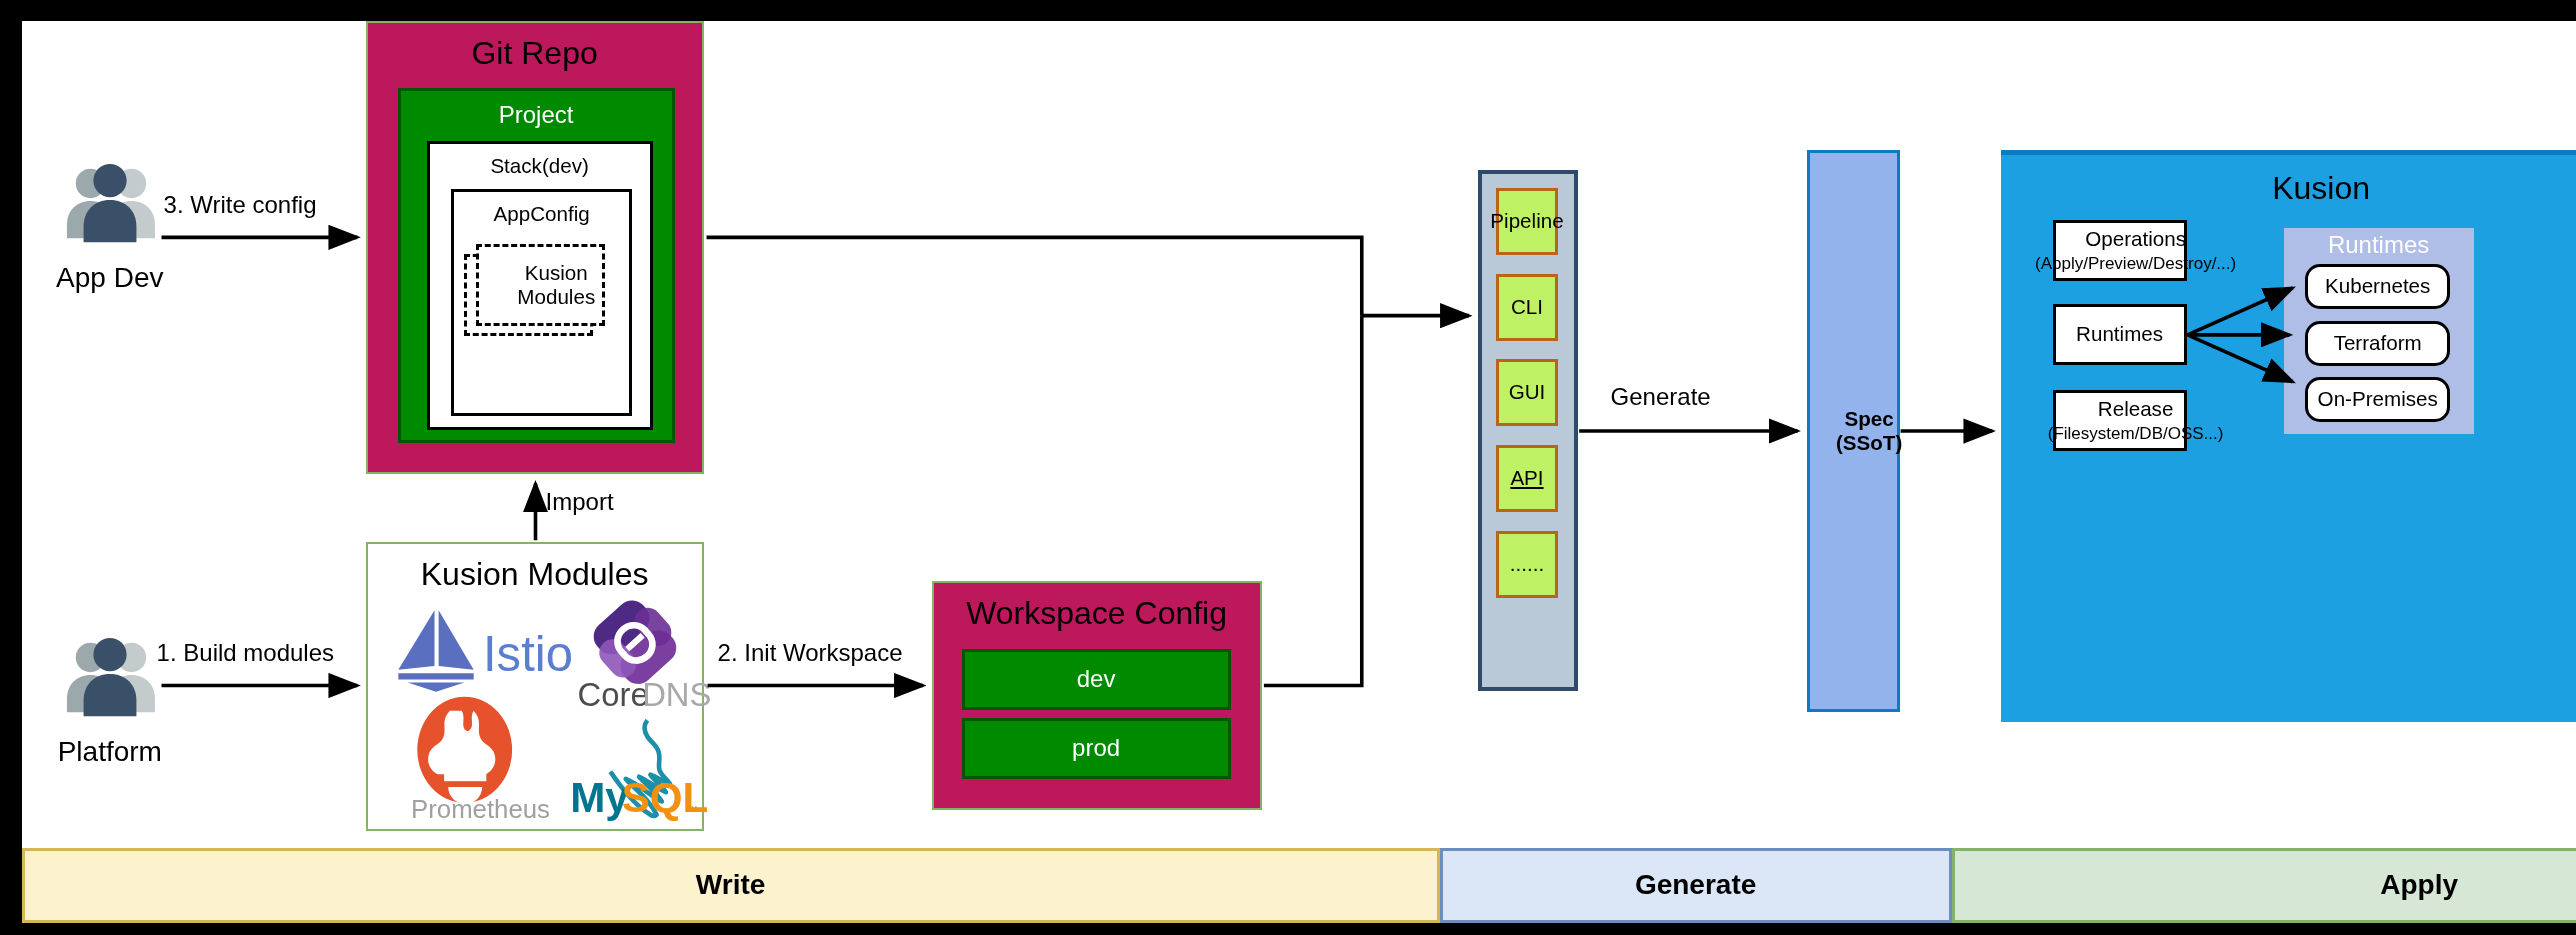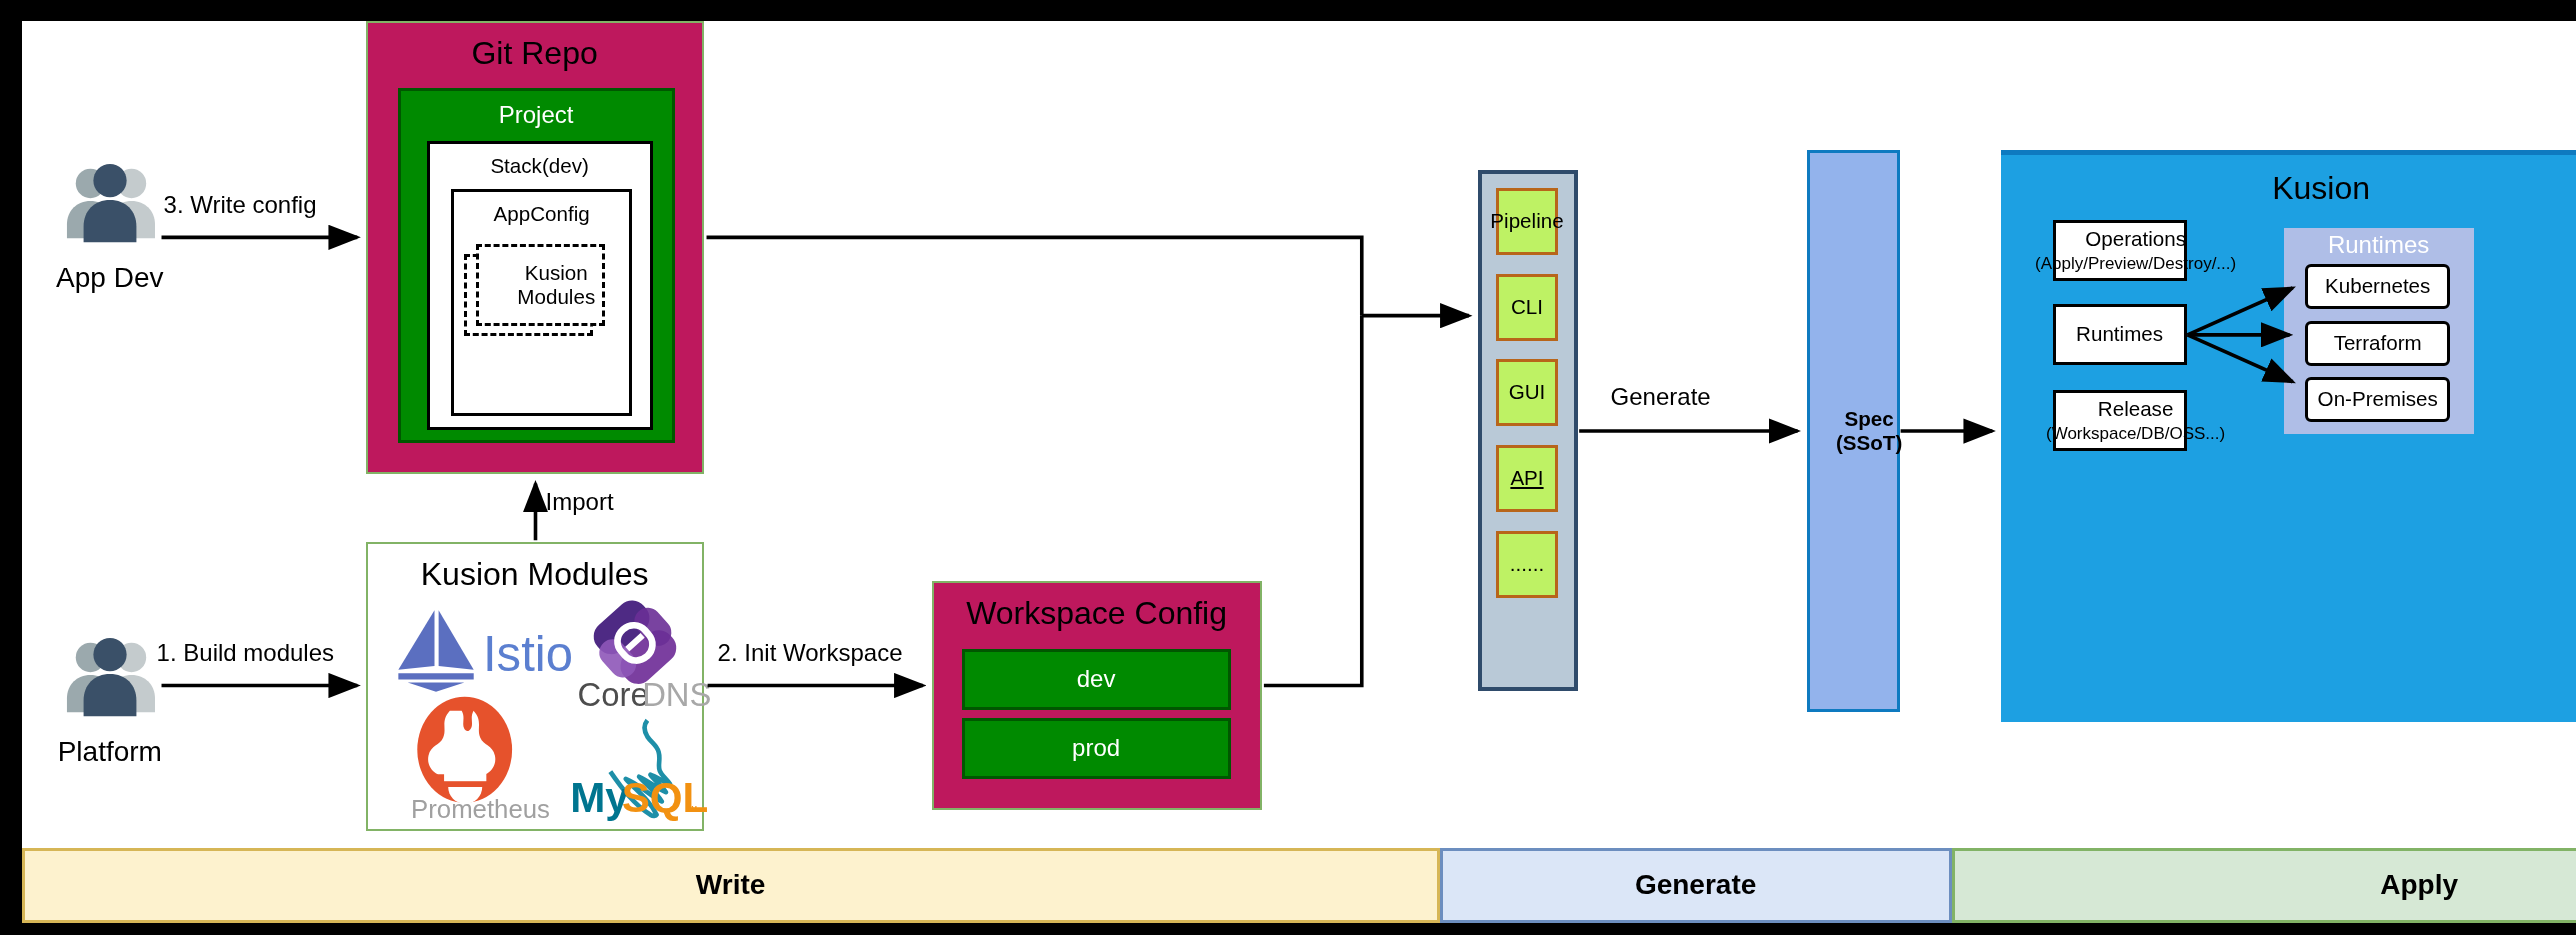--- a/index.html
+++ b/index.html
@@ -21,21 +21,21 @@
   .greyCol{background:#B9C9D7;border:4.6px solid #2F4B6B;}
   .peach{background:#bef264;border:3.6px solid #B8651A;text-align:right;}
 
   
   .specBox{background:#93B3EC;border:3.6px solid #0E7AC0;}
 
   
   .kusionBox{background:#1DA0E2;border-top:5.2px solid #0E7AC0;}
   .kuWhite{background:#fff;border:3.6px solid #000;}
   .runtimesPanel{background:#AFBEE7;}
-  .rtChip{background:#fff;border:3.6px solid #000;border-radius:6px;}
+  .rtChip{background:#fff;border:3.6px solid #000;border-radius:15px;}
 
   
   .phaseWrite{background:#FDF2CE;border:3.1px solid #D6B656;}
   .phaseGen{background:#DBE6F7;border:3.1px solid #6C8EBF;}
   .phaseApply{background:#D6E8D5;border:3.1px solid #82B366;}
 
   .t-xl{font-size:32px;}
   .t-lg{font-size:28px;}
   .t-md{font-size:24px;}
   .t-sm{font-size:20.6px;}
@@ -182,21 +182,21 @@
       <div class="t-sm lbl">Operations</div>
       <div class="t-xs lbl" style="margin-top:3.1px;">(Apply/Preview/Destroy/...)</div>
     </div>
 
     <div class="abs kuWhite ctr" style="left:52px;top:149px;width:134px;height:61px;">
       <div class="t-sm lbl">Runtimes</div>
     </div>
 
     <div class="abs kuWhite col" style="left:52px;top:235px;width:134px;height:61px;justify-content:center;">
       <div class="t-sm lbl">Release</div>
-      <div class="t-xs lbl" style="margin-top:3.1px;">(Workspace/DB/OSS...)</div>
+      <div class="t-xs lbl" style="margin-top:3.1px;">(Filesystem/DB/OSS...)</div>
     </div>
 
     <div class="abs runtimesPanel" style="left:283px;top:73px;width:190px;height:206px;">
       <div class="ctr t-md" style="height:34px;color:#fff;">Runtimes</div>
       <div class="abs rtChip ctr t-sm lbl" style="left:21.6px;top:36px;width:145px;height:45px;">Kubernetes</div>
       <div class="abs rtChip ctr t-sm lbl" style="left:21.6px;top:93px;width:145px;height:45px;">Terraform</div>
       <div class="abs rtChip ctr t-sm lbl" style="left:21.6px;top:149px;width:145px;height:45px;">On-Premises</div>
     </div>
 
     <svg class="abs" style="left:0;top:0;width:641px;height:572px;pointer-events:none;" viewBox="0 0 1244 1110" width="641" height="572">

